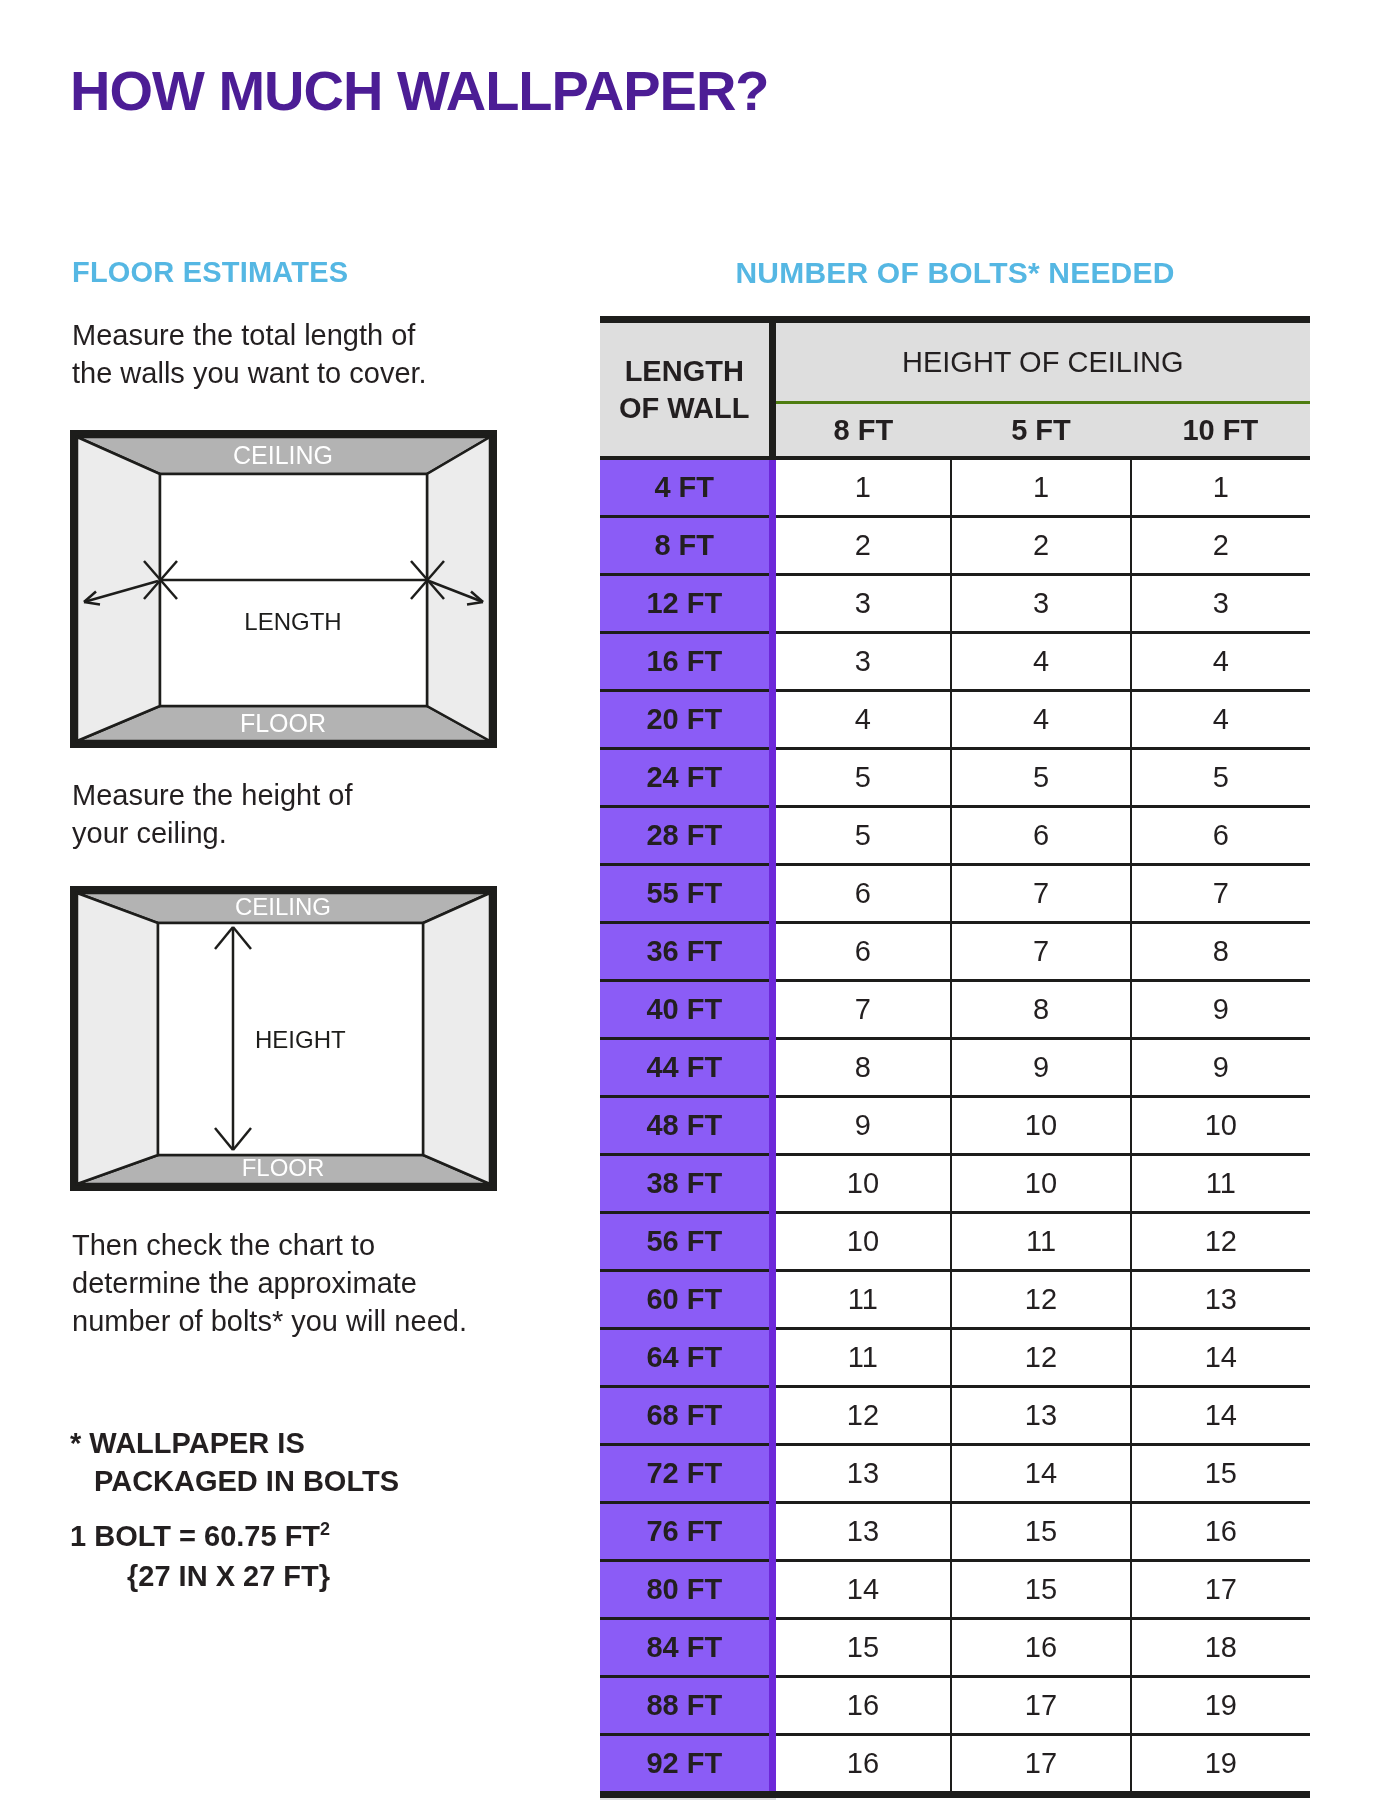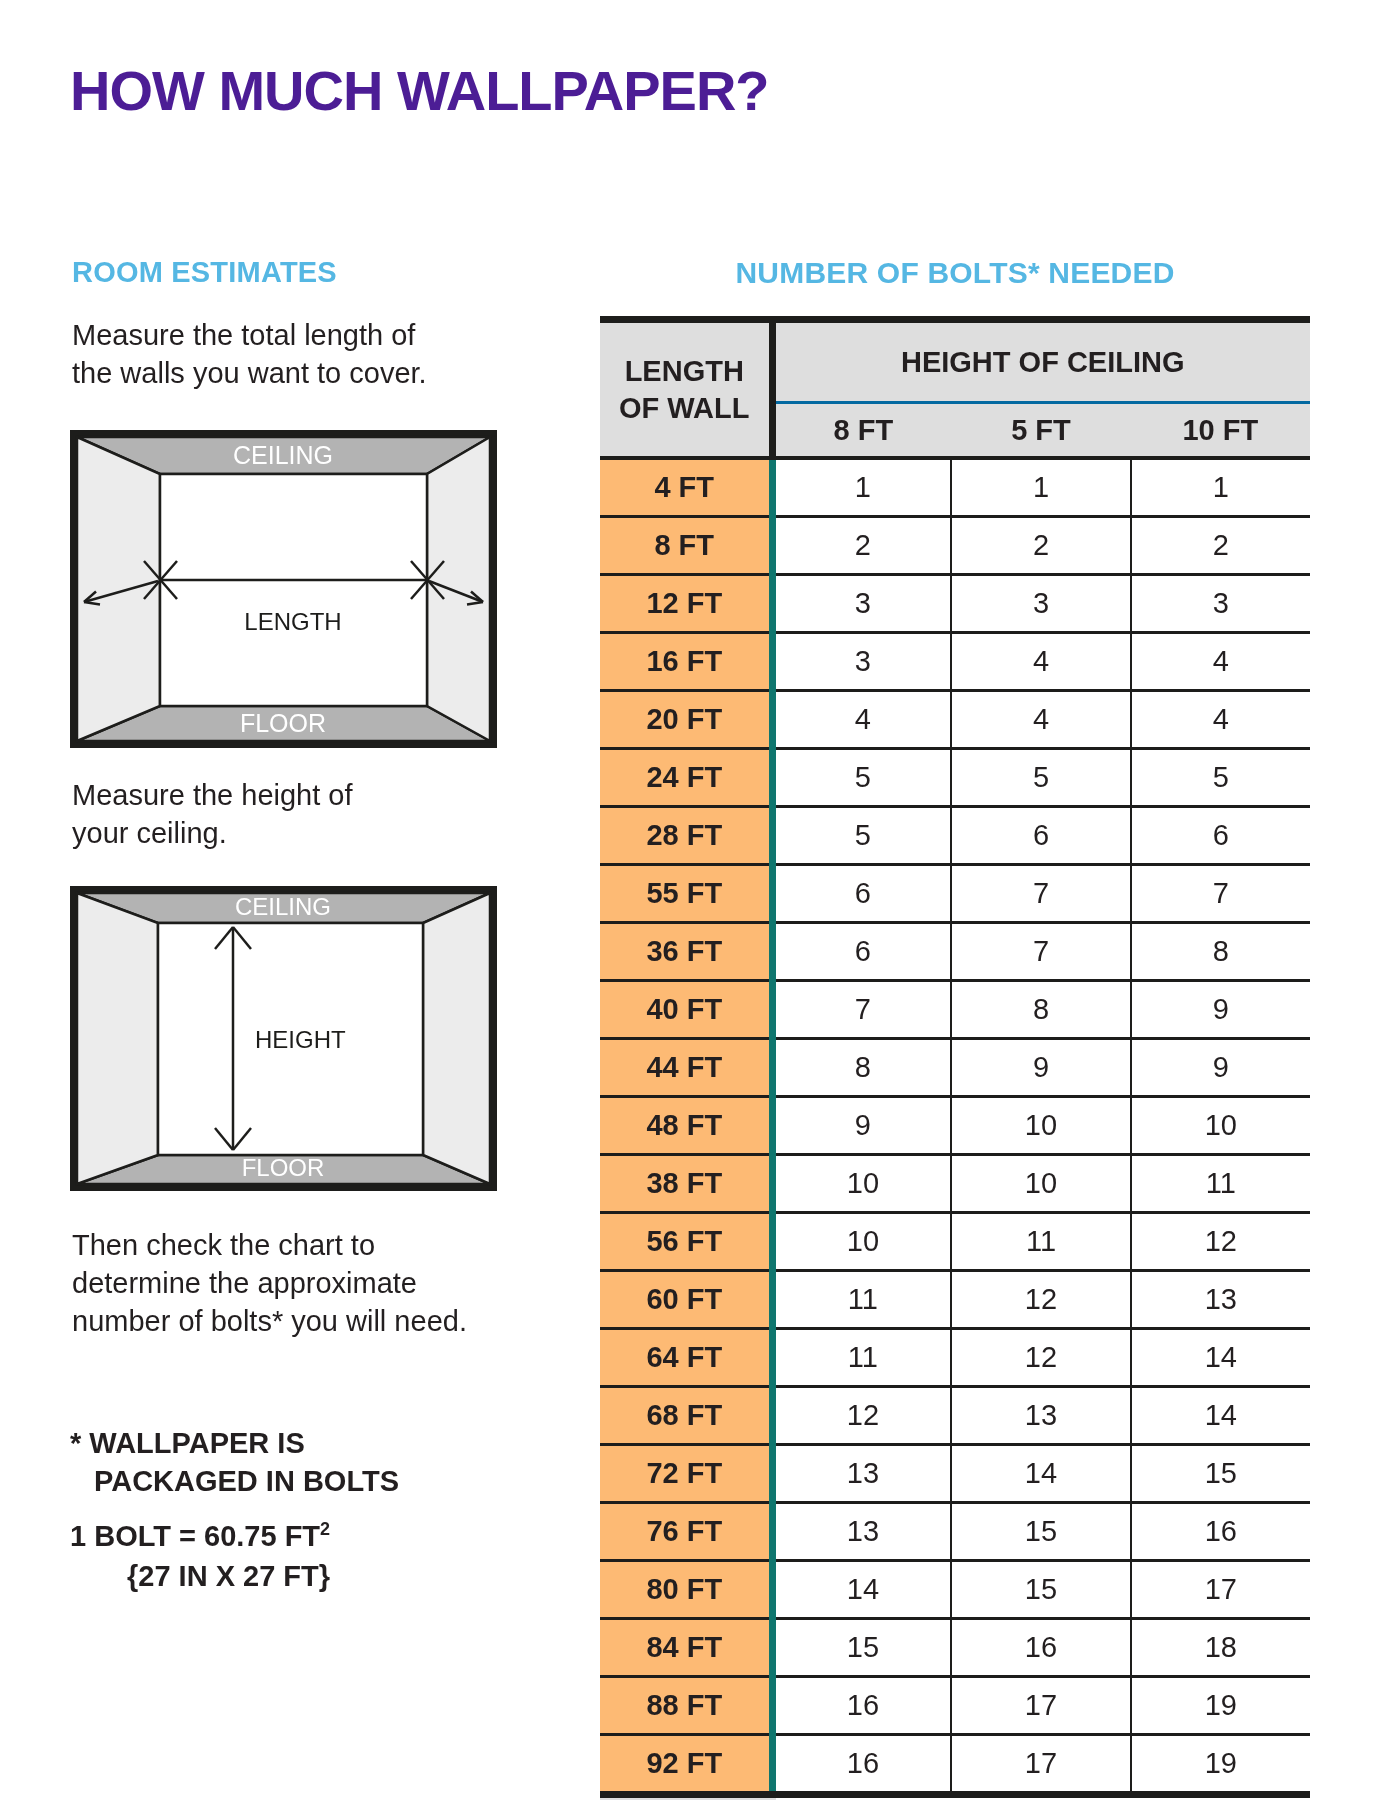--- a/index.html
+++ b/index.html
@@ -44,51 +44,51 @@
   }
   table.bolt-table th, table.bolt-table td {
     padding:0; text-align:center; font-size:29px; color:#231F20;
   }
   .col-len { width:172px; }
   .hdr-len {
     background:#DEDEDE; font-weight:bold; line-height:37px;
     border-right:7px solid #1D1D1B; border-bottom:4px solid #1D1D1B;
   }
   .hdr-hoc {
-    background:#DEDEDE; font-weight:bold; height:78px;
-    border-bottom:3px solid #0369a1;
+    background:#DEDEDE; font-weight:normal; height:78px;
+    border-bottom:3px solid #4d7c0f;
   }
   .hdr-sub th {
     background:#DEDEDE; font-weight:bold; height:52px;
     border-bottom:4px solid #1D1D1B;
   }
   tbody.rows th.len-cell {
-    background:#fdba74; font-weight:bold; height:55px;
-    border-right:7px solid #0f766e; border-bottom:3px solid #1D1D1B;
+    background:#8b5cf6; font-weight:bold; height:55px;
+    border-right:7px solid #6d28d9; border-bottom:3px solid #1D1D1B;
   }
   tbody.rows td {
     background:#ffffff; font-weight:normal; height:55px;
     border-bottom:3px solid #1D1D1B;
   }
   tbody.rows td + td { border-left:2.5px solid #1D1D1B; }
   tbody.rows tr:last-child th.len-cell,
   tbody.rows tr:last-child td { border-bottom:7px solid #1D1D1B; }
   .gray-tab {
     position:absolute; left:0; bottom:-9px; width:176px; height:9px; background:#DEDEDE;
   }
   .tbl-wrap { position:relative; }
 </style>
 </head>
 <body>
 
 <div class="page">
 
   <h1 class="title">HOW MUCH WALLPAPER?</h1>
 
-  <h2 class="section-heading" style="top:256px;">ROOM ESTIMATES</h2>
+  <h2 class="section-heading" style="top:256px;">FLOOR ESTIMATES</h2>
 
   <p class="body-text" style="top:316px;"><span>Measure the total length of</span><br><span>the walls you want to cover.</span></p>
 
   <svg class="diagram" style="top:430px;" width="427" height="318" viewBox="0 0 427 318">
     <rect x="3.5" y="3.5" width="420" height="311" fill="#ffffff" stroke="#1D1D1B" stroke-width="7"></rect>
     <polygon points="7,7 420,7 357,44 90,44" fill="#B3B3B3" stroke="#1D1D1B" stroke-width="2.5"></polygon>
     <polygon points="7,311 420,311 357,276 90,276" fill="#B3B3B3" stroke="#1D1D1B" stroke-width="2.5"></polygon>
     <polygon points="7,7 90,44 90,276 7,311" fill="#ECECEC" stroke="#1D1D1B" stroke-width="2.5"></polygon>
     <polygon points="420,7 357,44 357,276 420,311" fill="#ECECEC" stroke="#1D1D1B" stroke-width="2.5"></polygon>
     <rect x="90" y="44" width="267" height="232" fill="#ffffff" stroke="#1D1D1B" stroke-width="2.5"></rect>

